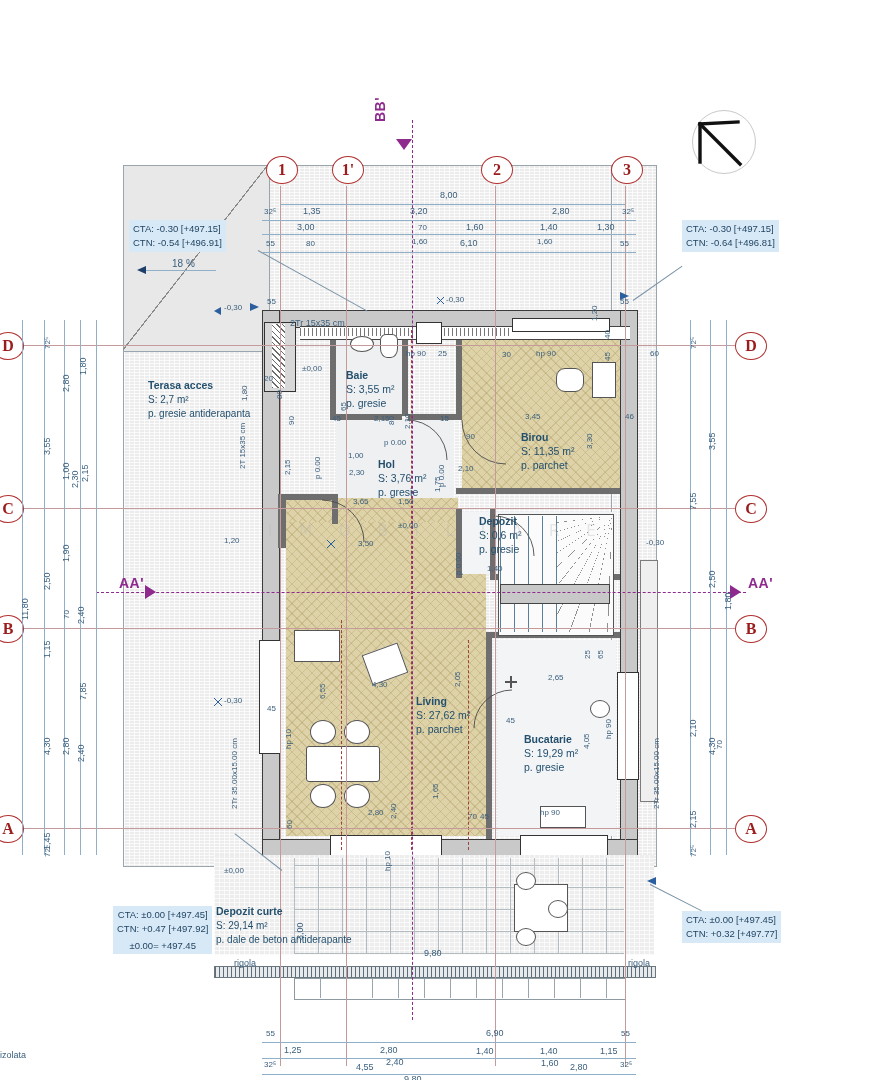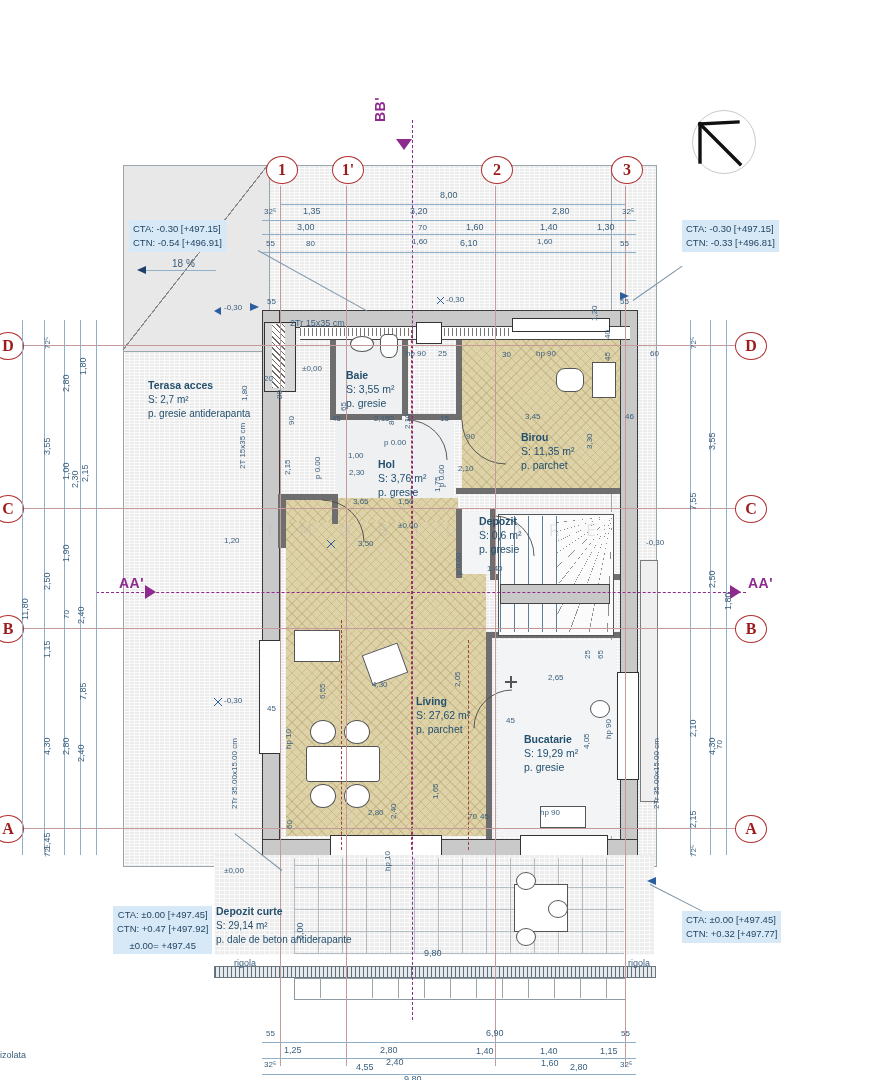--- a/index.html
+++ b/index.html
@@ -286,21 +286,21 @@
     <div class="tl">p. dale de beton antiderapante</div>
   </div>
 
   <div class="note" style="left:129px;top:220px;">
     <div>CTA: -0.30 [+497.15]</div>
     <div>CTN: -0.54 [+496.91]</div>
   </div>
 
   <div class="note" style="left:682px;top:220px;">
     <div>CTA: -0.30 [+497.15]</div>
-    <div>CTN: -0.33 [+496.81]</div>
+    <div>CTN: -0.64 [+496.81]</div>
   </div>
 
   <div class="note ctr" style="left:113px;top:906px;">
     <div>CTA: ±0.00 [+497.45]</div>
     <div>CTN: +0.47 [+497.92]</div>
     <div style="margin-top:3px;">±0.00= +497.45</div>
   </div>
 
   <div class="note" style="left:682px;top:911px;">
     <div>CTA: ±0.00 [+497.45]</div>

